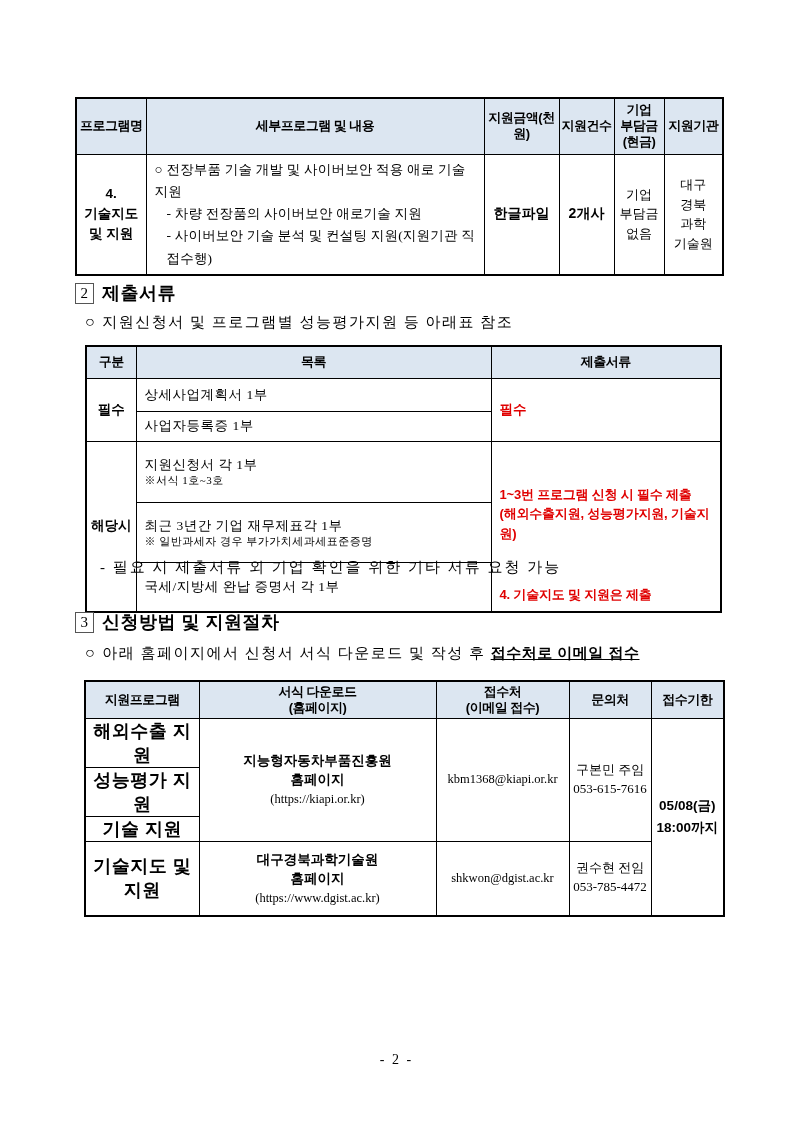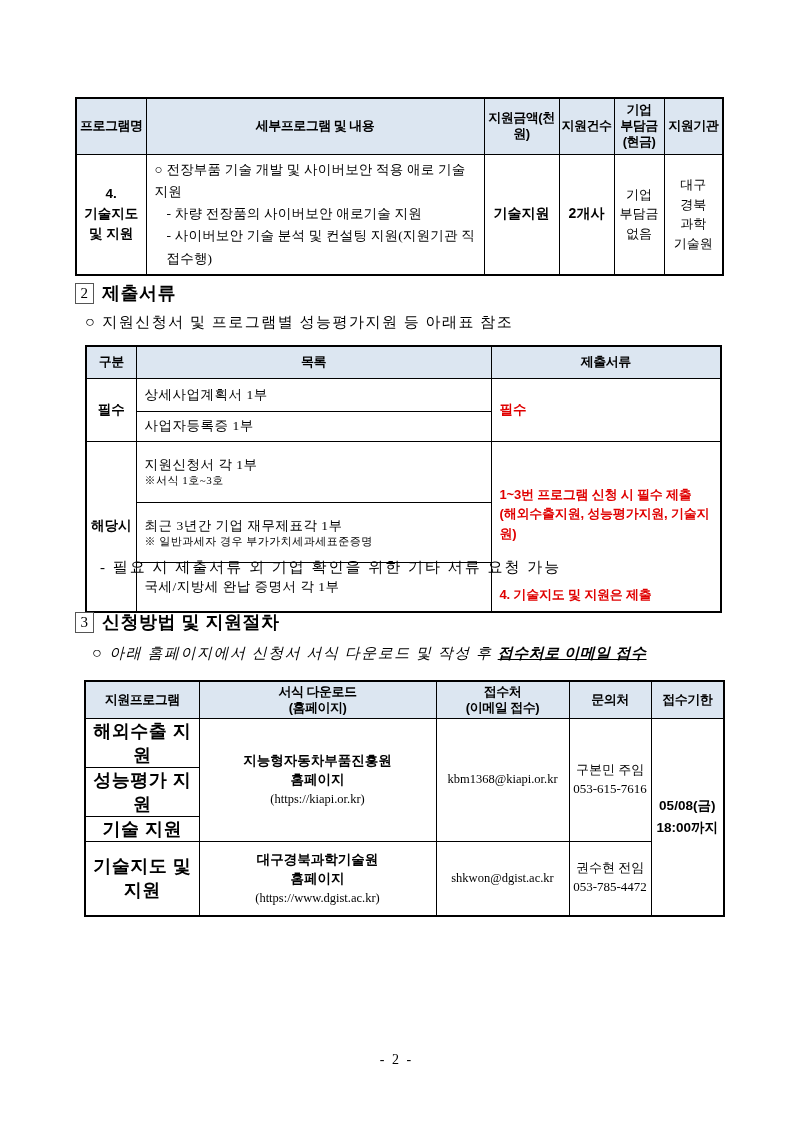--- a/index.html
+++ b/index.html
@@ -112,21 +112,21 @@
     </tr>
     <tr class="brow">
       <td class="c bold-g prog preline">4.
 기술지도
 및 지원</td>
       <td class="l details">
         <div>○ 전장부품 기술 개발 및 사이버보안 적용 애로 기술지원</div>
         <div class="sub">- 차량 전장품의 사이버보안 애로기술 지원</div>
         <div class="sub">- 사이버보안 기술 분석 및 컨설팅 지원(지원기관 직접수행)</div>
       </td>
-      <td class="c bold-g" style="font-size:14px;">기술지원</td>
+      <td class="c bold-g" style="font-size:14px;">한글파일</td>
       <td class="c bold-g" style="font-size:14px;">2개사</td>
       <td class="c small preline">기업
 부담금
 없음</td>
       <td class="c small preline">대구
 경북
 과학
 기술원</td>
     </tr>
   </tbody>
@@ -189,21 +189,21 @@
   </tbody>
     </table>
 
   <div class="dash-note abs" style="left:100px; top:558px;">- 필요 시 제출서류 외 기업 확인을 위한 기타 서류 요청 가능</div>
 
   <div class="heading abs" style="left:75px; top:610px;">
     <span class="numbox">3</span>
     <span>신청방법 및 지원절차</span>
   </div>
 
-  <div class="bullet abs" style="left:92px; top:644px;font-style:italic;">
+  <div class="bullet abs" style="left:85px; top:644px;">
     <span class="circle">○</span><span>아래 홈페이지에서 신청서 서식 다운로드 및 작성 후 </span><span class="em">접수처로 이메일 접수</span>
   </div>
 
   <table class="doc-table t3 abs" style="left:84px; top:680px;">
     <colgroup>
       <col style="width:114px">
         <col style="width:237px">
         <col style="width:133px">
       <col style="width:82px">
         <col style="width:73px">

